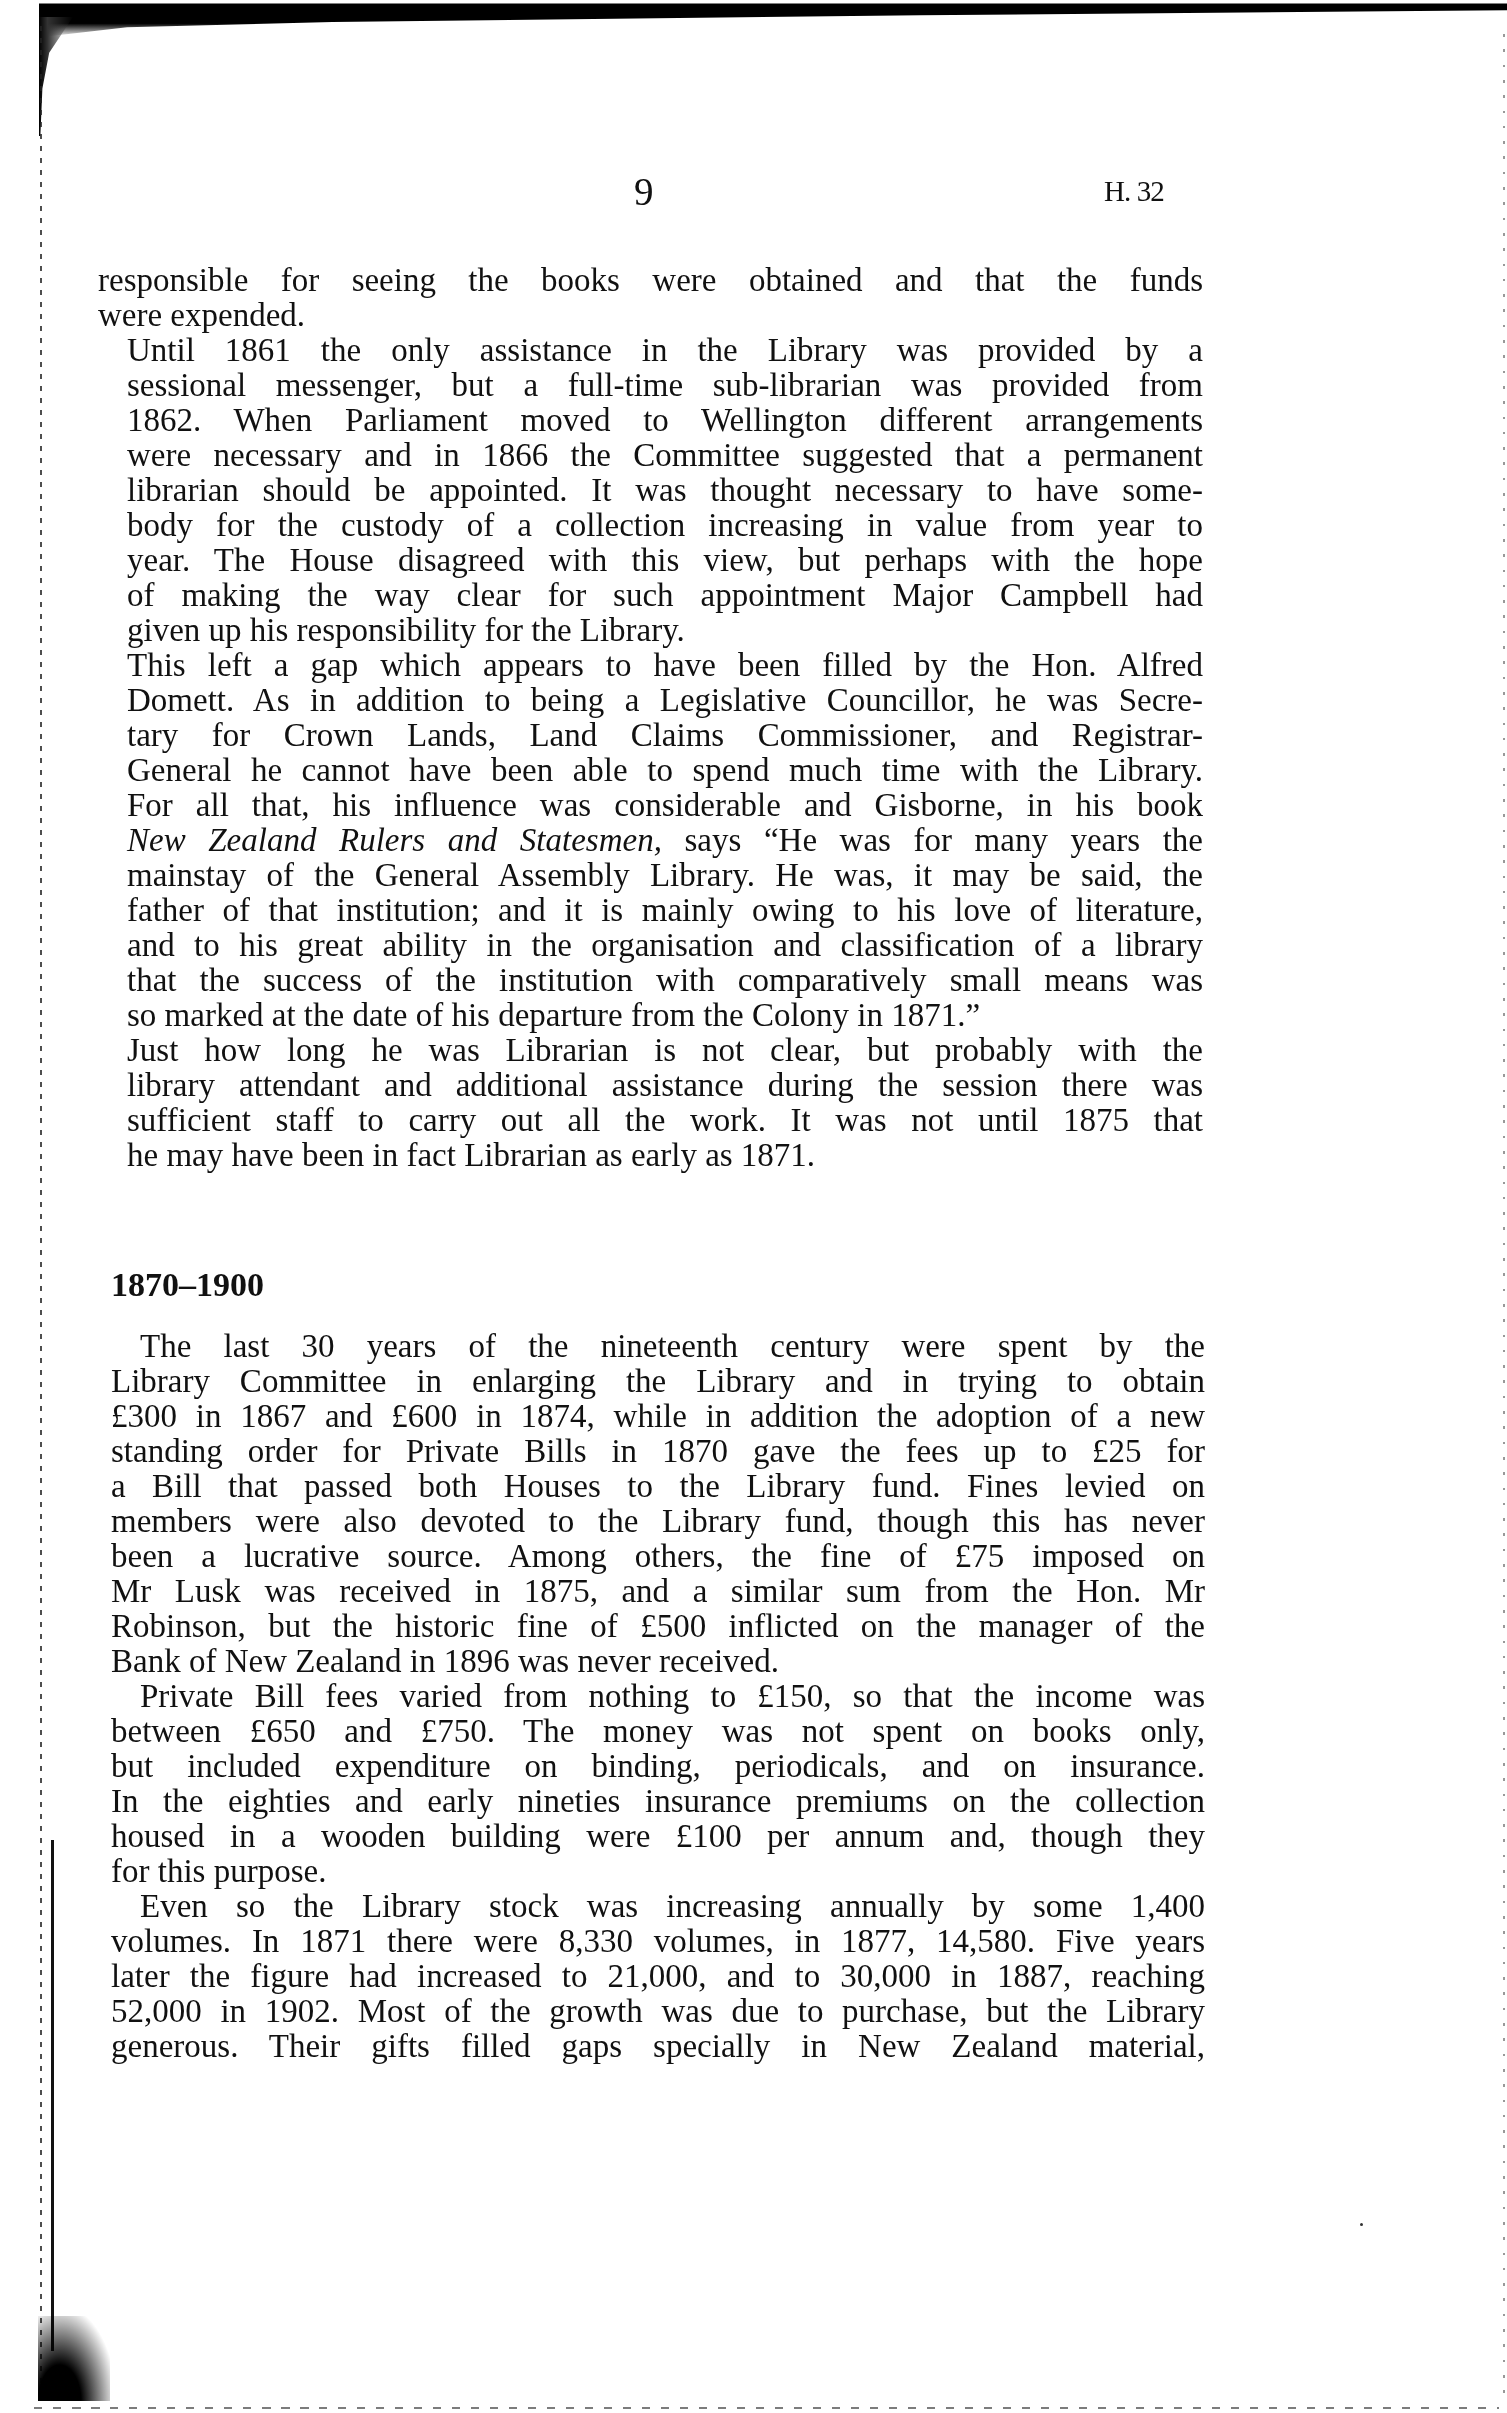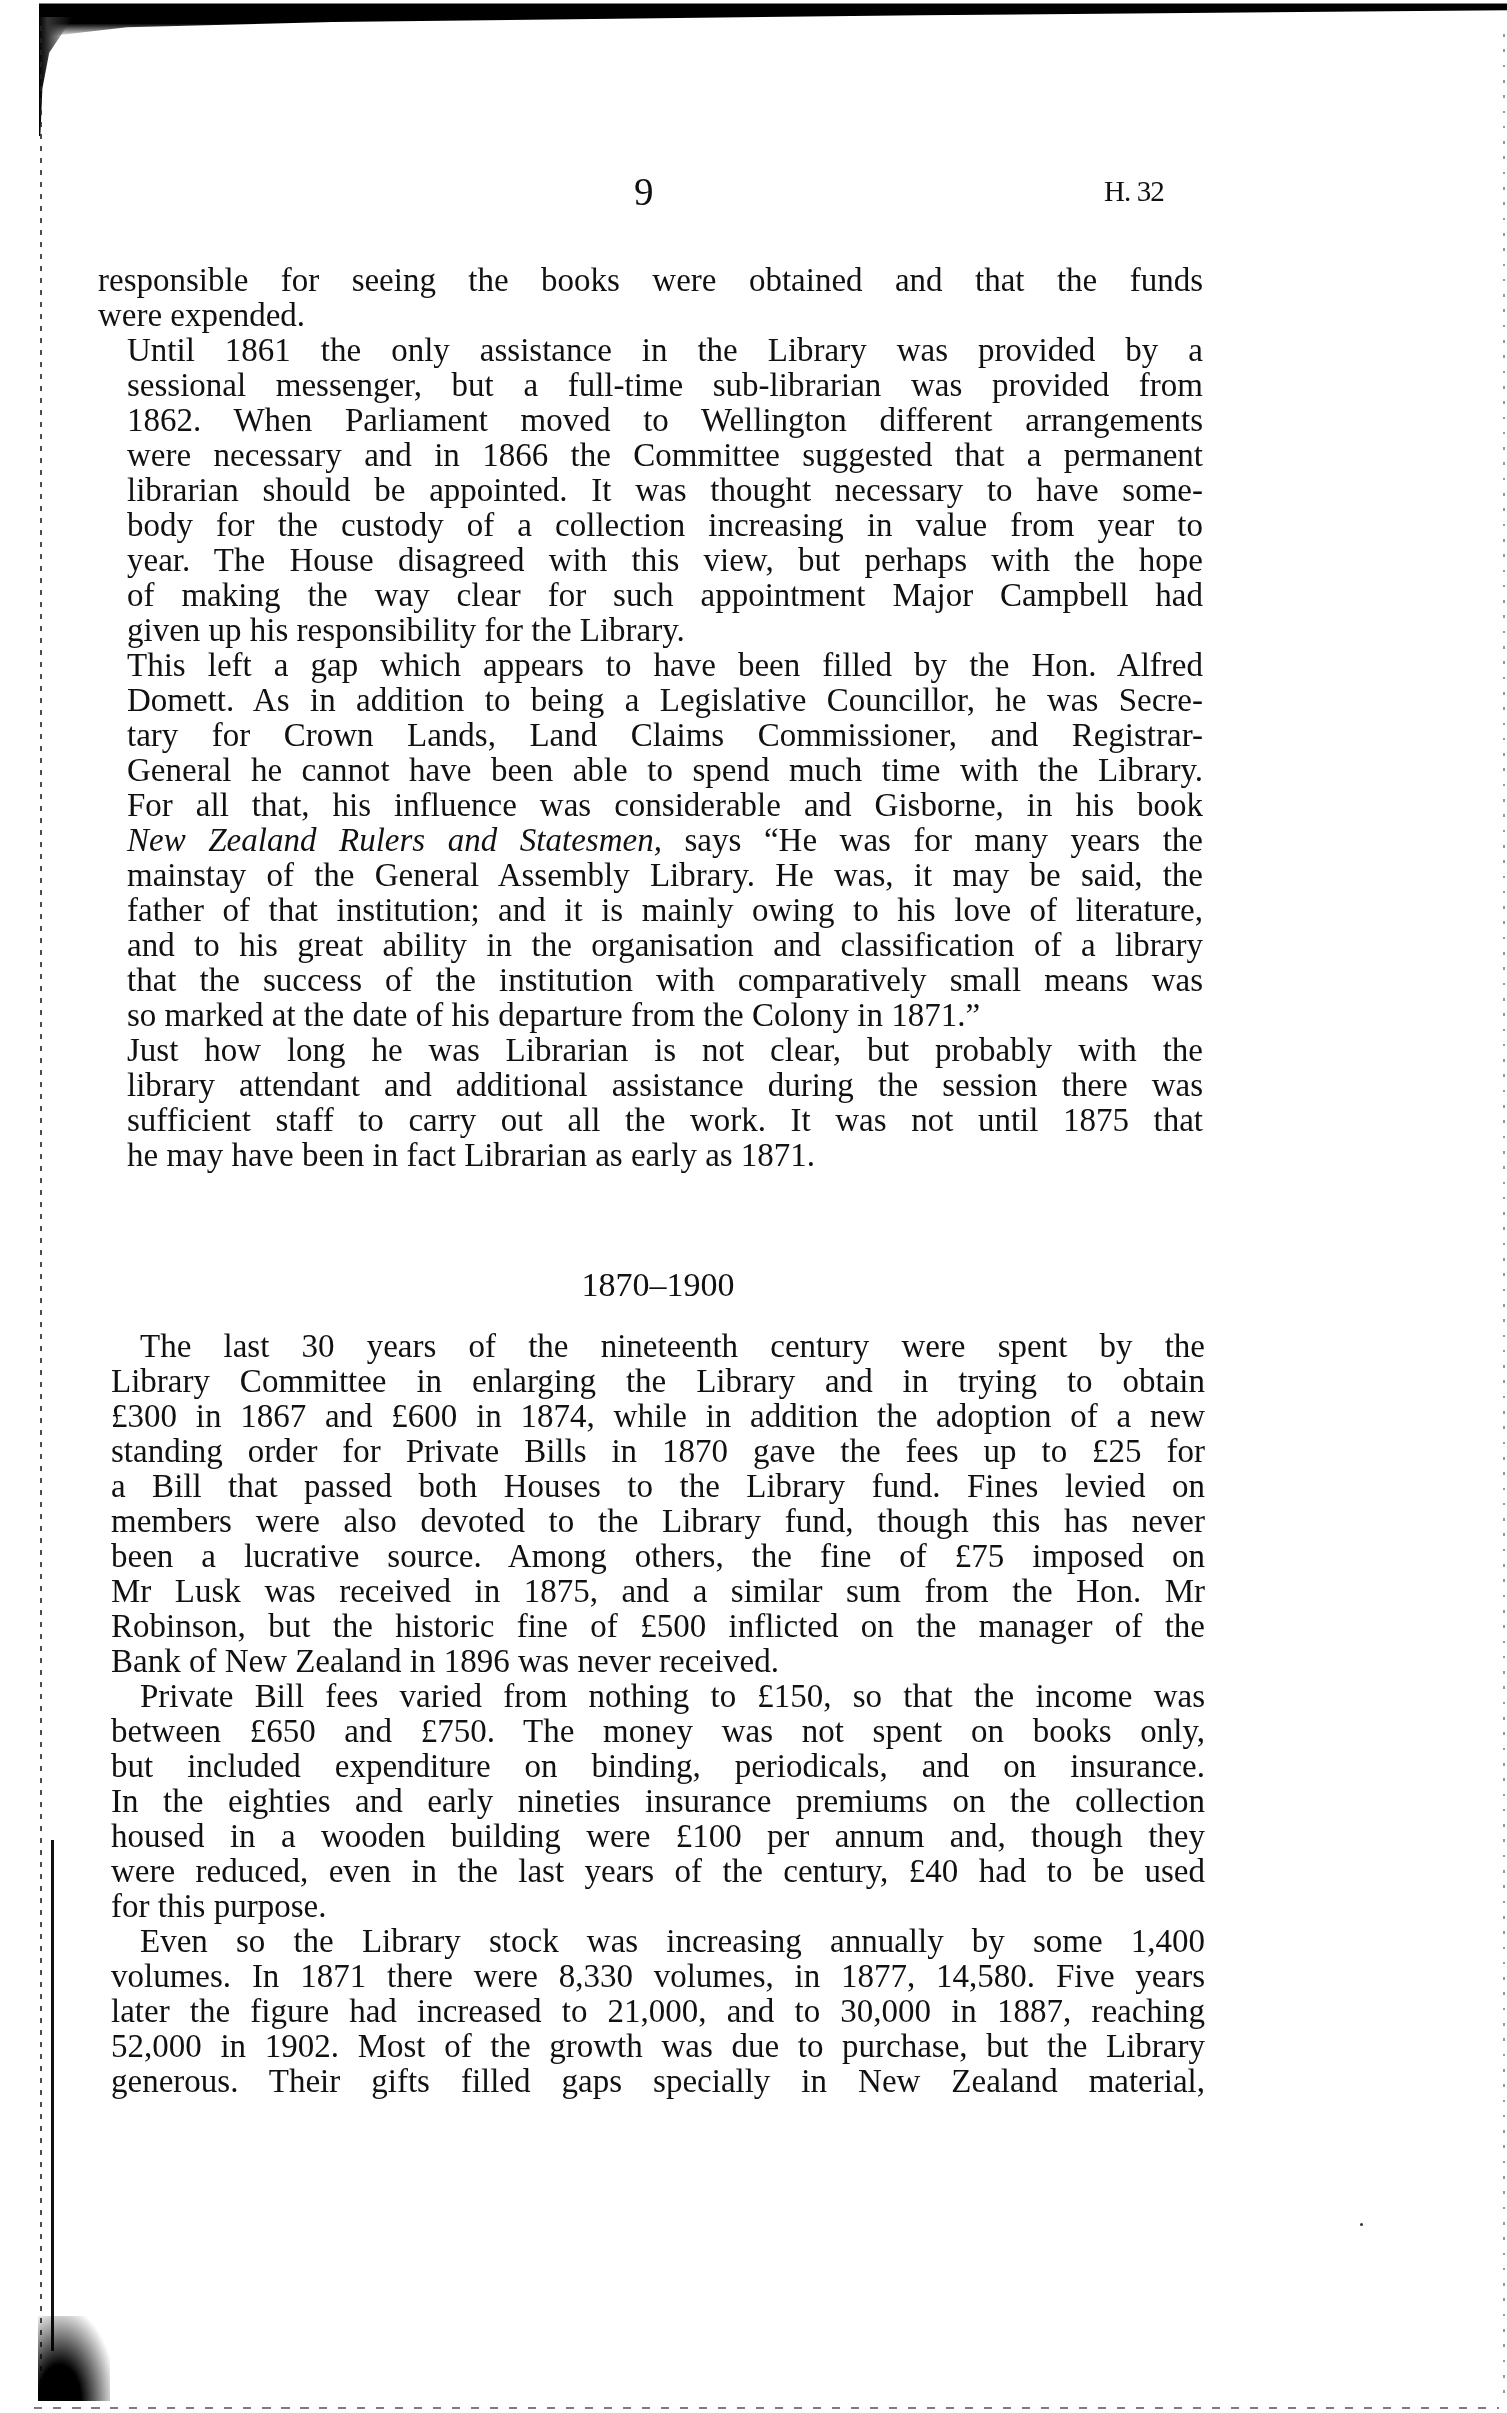--- a/index.html
+++ b/index.html
@@ -49,21 +49,21 @@
     text-align: justify; text-align-last: auto;
   }
   .block p { margin: 0; }
   .block p.indent { text-indent: 29px; }
   .line { display: block; text-align: justify; text-align-last: justify; white-space: nowrap; }
   .line.last { text-align-last: left; }
   .block-top { left: 98px; top: 263px; width: 1105px; }
   .block-bottom { left: 111px; top: 1329px; width: 1094px; }
   .section-heading {
     position: absolute; left: 111px; width: 1094px; top: 1266px;
-    text-align: center; font-size: 34px; line-height: 37px;
+    font-size: 34px; line-height: 37px; font-weight: bold;
   }
   .ital { font-style: italic; }
   .speck { position: absolute; width: 3.4px; height: 3.4px; background: #333; border-radius: 1.7px; }
 </style>
 </head>
 <body>
 
 <div class="scan-top"></div>
 <div class="scan-top-corner"></div>
 <div class="scan-left"></div>
@@ -127,21 +127,20 @@
     <span class="line">Mr Lusk was received in 1875, and a similar sum from the Hon. Mr</span>
     <span class="line">Robinson, but the historic fine of £500 inflicted on the manager of the</span>
     <span class="line last">Bank of New Zealand in 1896 was never received.</span>
   </p>
   <p>
     <span class="line" style="text-indent:29px">Private Bill fees varied from nothing to £150, so that the income was</span>
     <span class="line">between £650 and £750. The money was not spent on books only,</span>
     <span class="line">but included expenditure on binding, periodicals, and on insurance.</span>
     <span class="line">In the eighties and early nineties insurance premiums on the collection</span>
     <span class="line">housed in a wooden building were £100 per annum and, though they</span>
-    <span class="line">were reduced, even in the last years of the century, £40 had to be used</span>
     <span class="line last">for this purpose.</span>
   </p>
   <p>
     <span class="line" style="text-indent:29px">Even so the Library stock was increasing annually by some 1,400</span>
     <span class="line">volumes. In 1871 there were 8,330 volumes, in 1877, 14,580. Five years</span>
     <span class="line">later the figure had increased to 21,000, and to 30,000 in 1887, reaching</span>
     <span class="line">52,000 in 1902. Most of the growth was due to purchase, but the Library</span>
     <span class="line">generous. Their gifts filled gaps specially in New Zealand material,</span>
   </p>
 </div>

